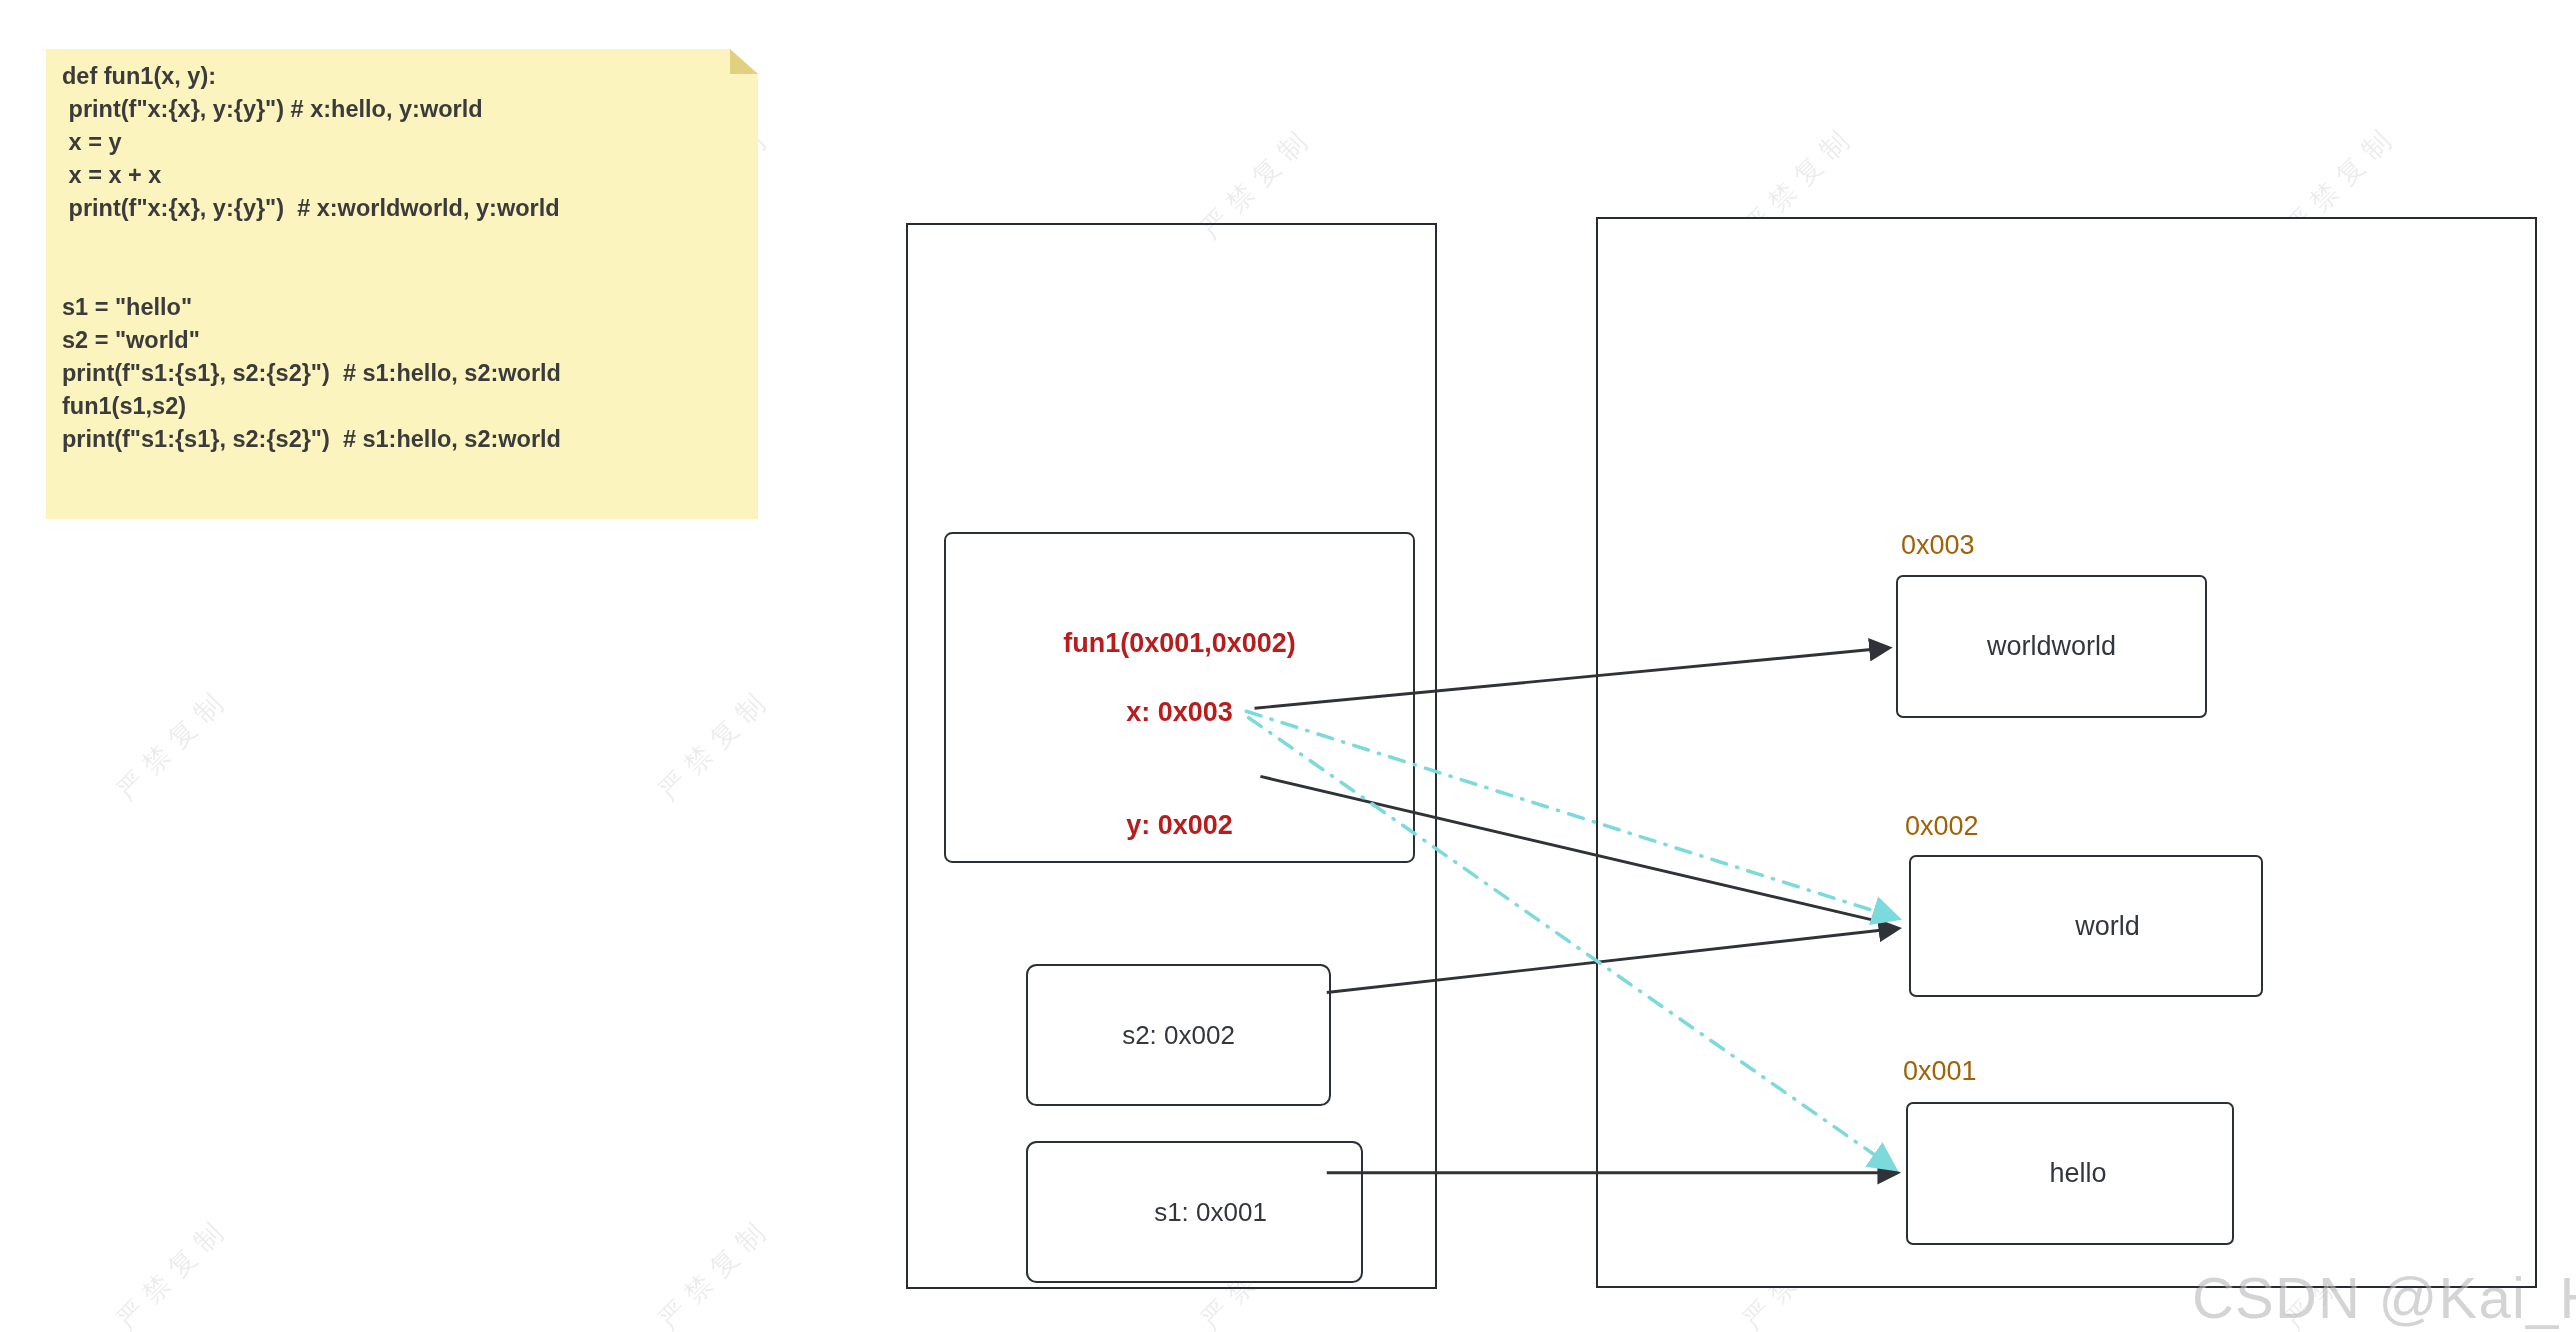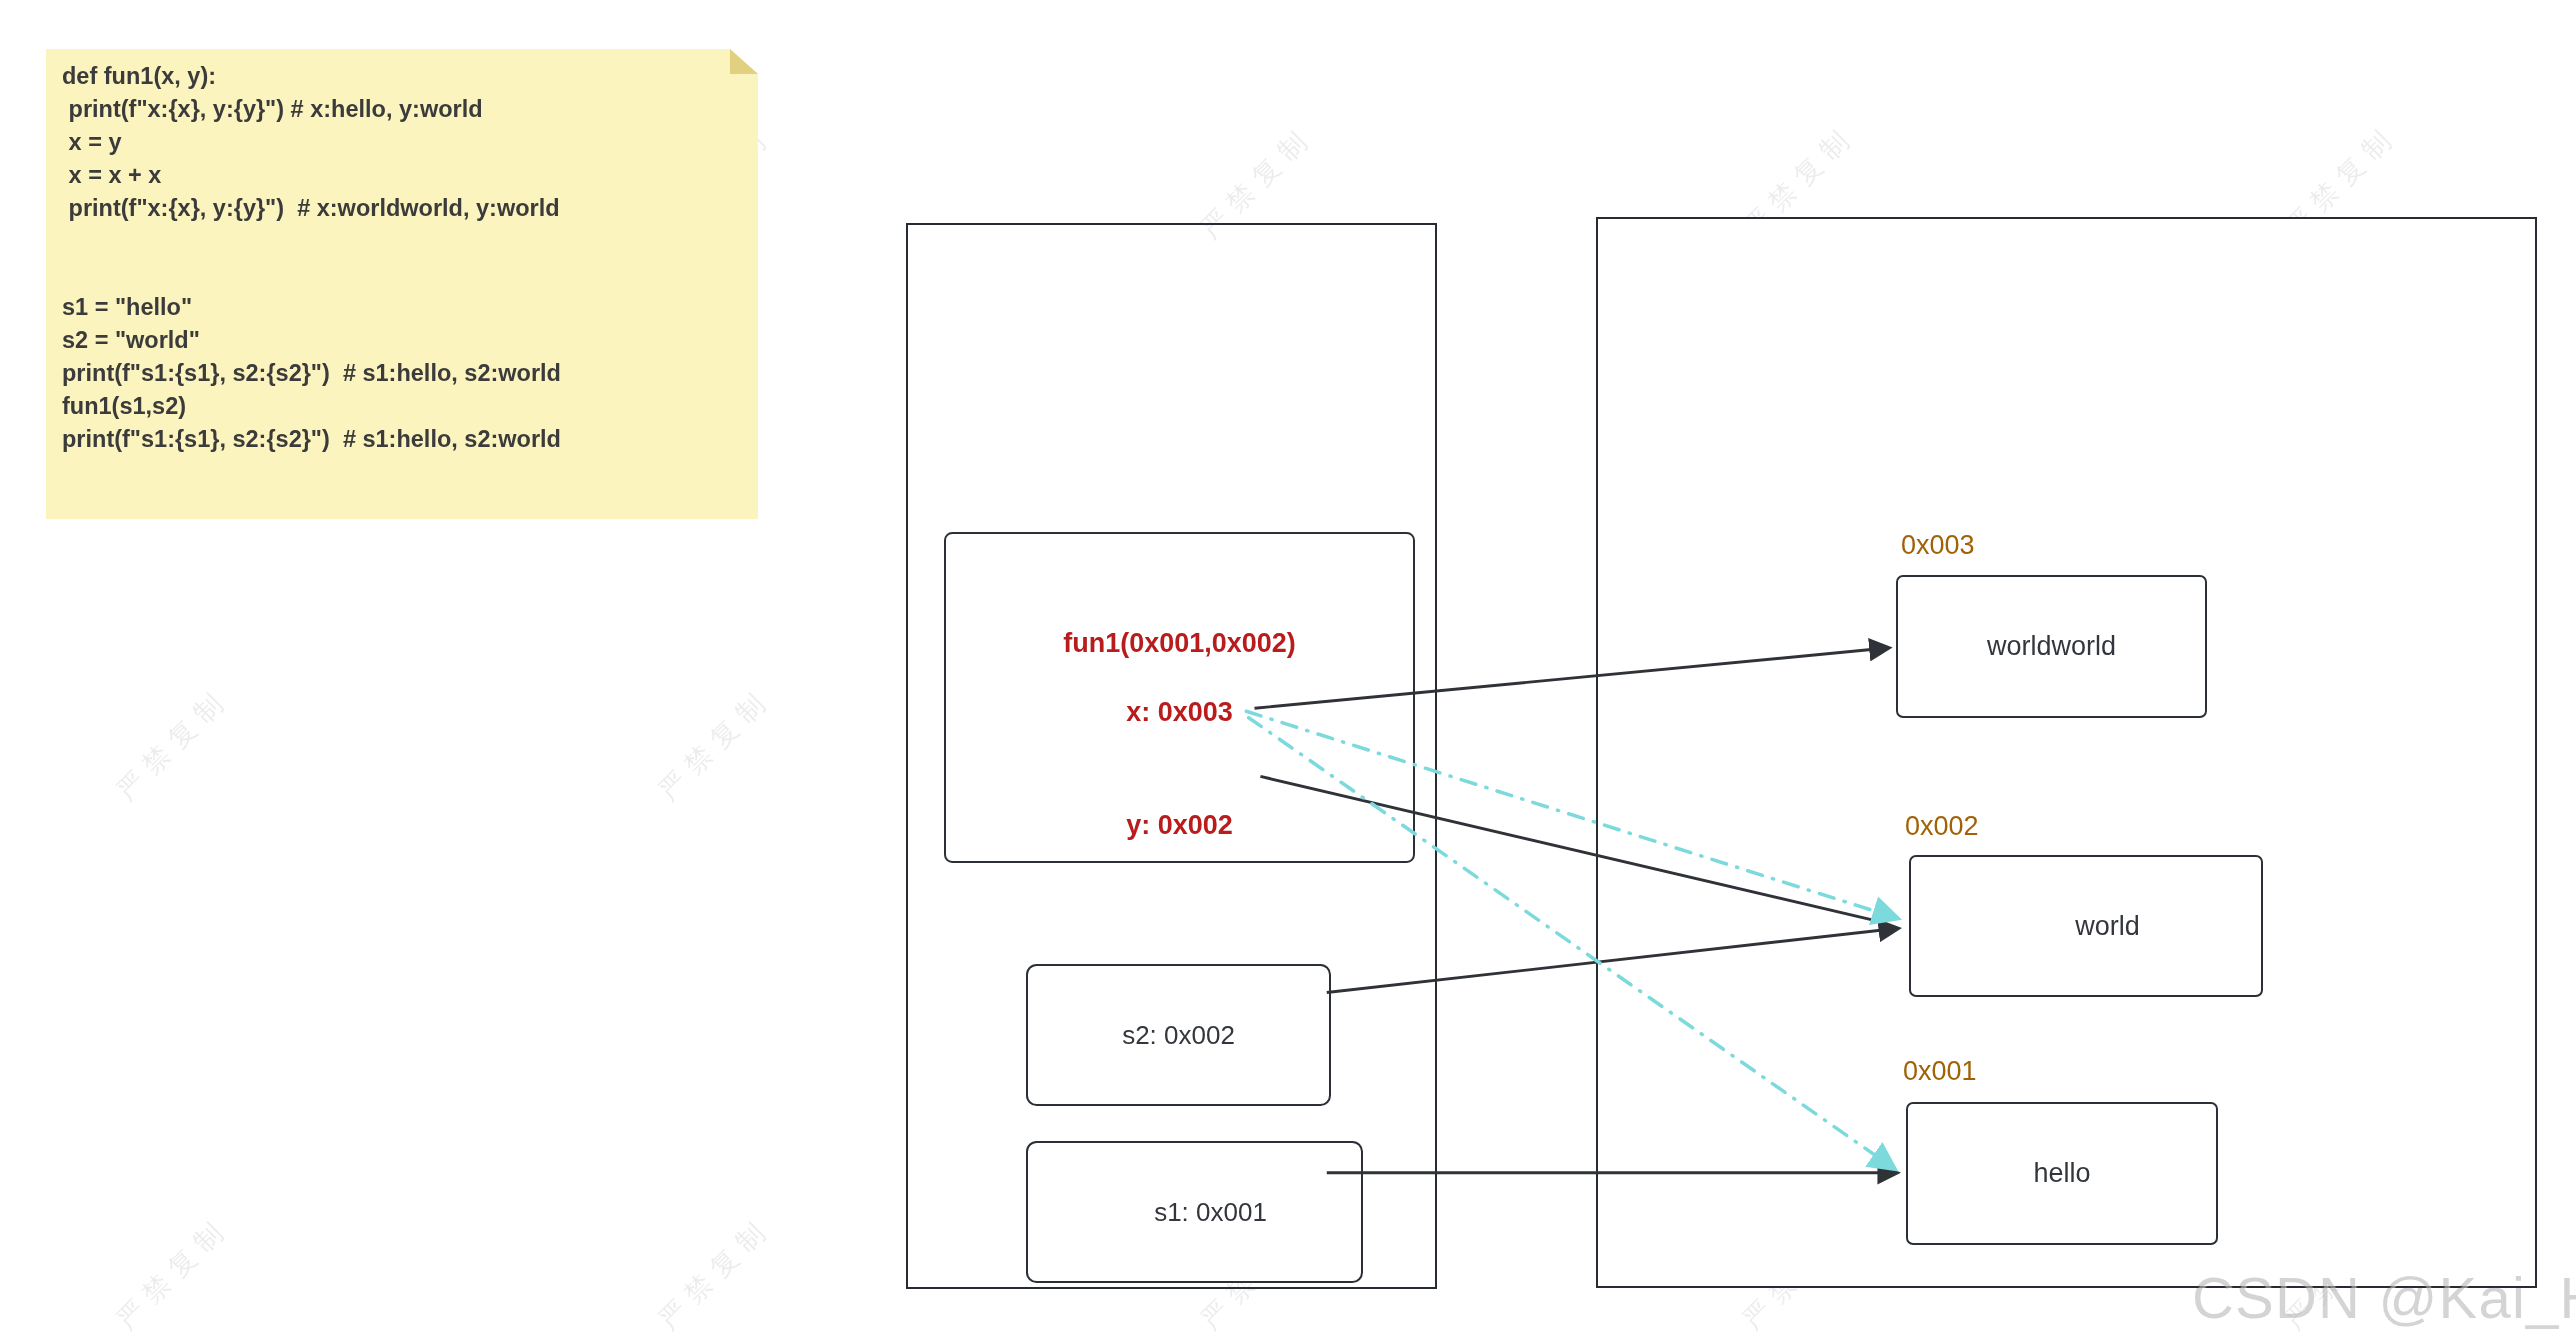--- a/index.html
+++ b/index.html
@@ -56,21 +56,21 @@
   .frame-inner{position:absolute;left:0;right:0;text-align:center;font-weight:700;font-size:27px;color:#b91c1c;}
   .frame-title{top:94px;}
   .frame-x{top:163px;}
   .frame-y{top:233px;margin-top:43px;}
   .sbox{border-radius:10.6px;font-size:26px;font-weight:400;margin-top:39px;}
   .s2-box{left:1026px;top:925px;width:301px;height:138px;}
   .s1-box{left:1026px;top:1102px;width:301px;height:138px;padding-left:32px;}
   .heap-box{border-radius:7px;font-size:27px;font-weight:400;}
   .obj3{left:1896px;top:575px;width:307px;height:139px;}
   .obj2{left:1909px;top:855px;width:307px;height:138px;padding-left:43px;}
-  .obj1{left:1906px;top:1102px;width:308px;height:139px;}
+  .obj1{left:1906px;top:1102px;width:308px;height:139px;padding-left:16px;}
   .addr{
     position:absolute;z-index:5;font-size:27px;font-weight:400;color:#a16207;
   }
   .addr3{left:1901px;top:530px;}
   .addr2{left:1905px;top:811px;}
   .addr1{left:1903px;top:1056px;}
 
   
   .arrows{position:absolute;z-index:8;left:0;top:0;pointer-events:none;}
 

